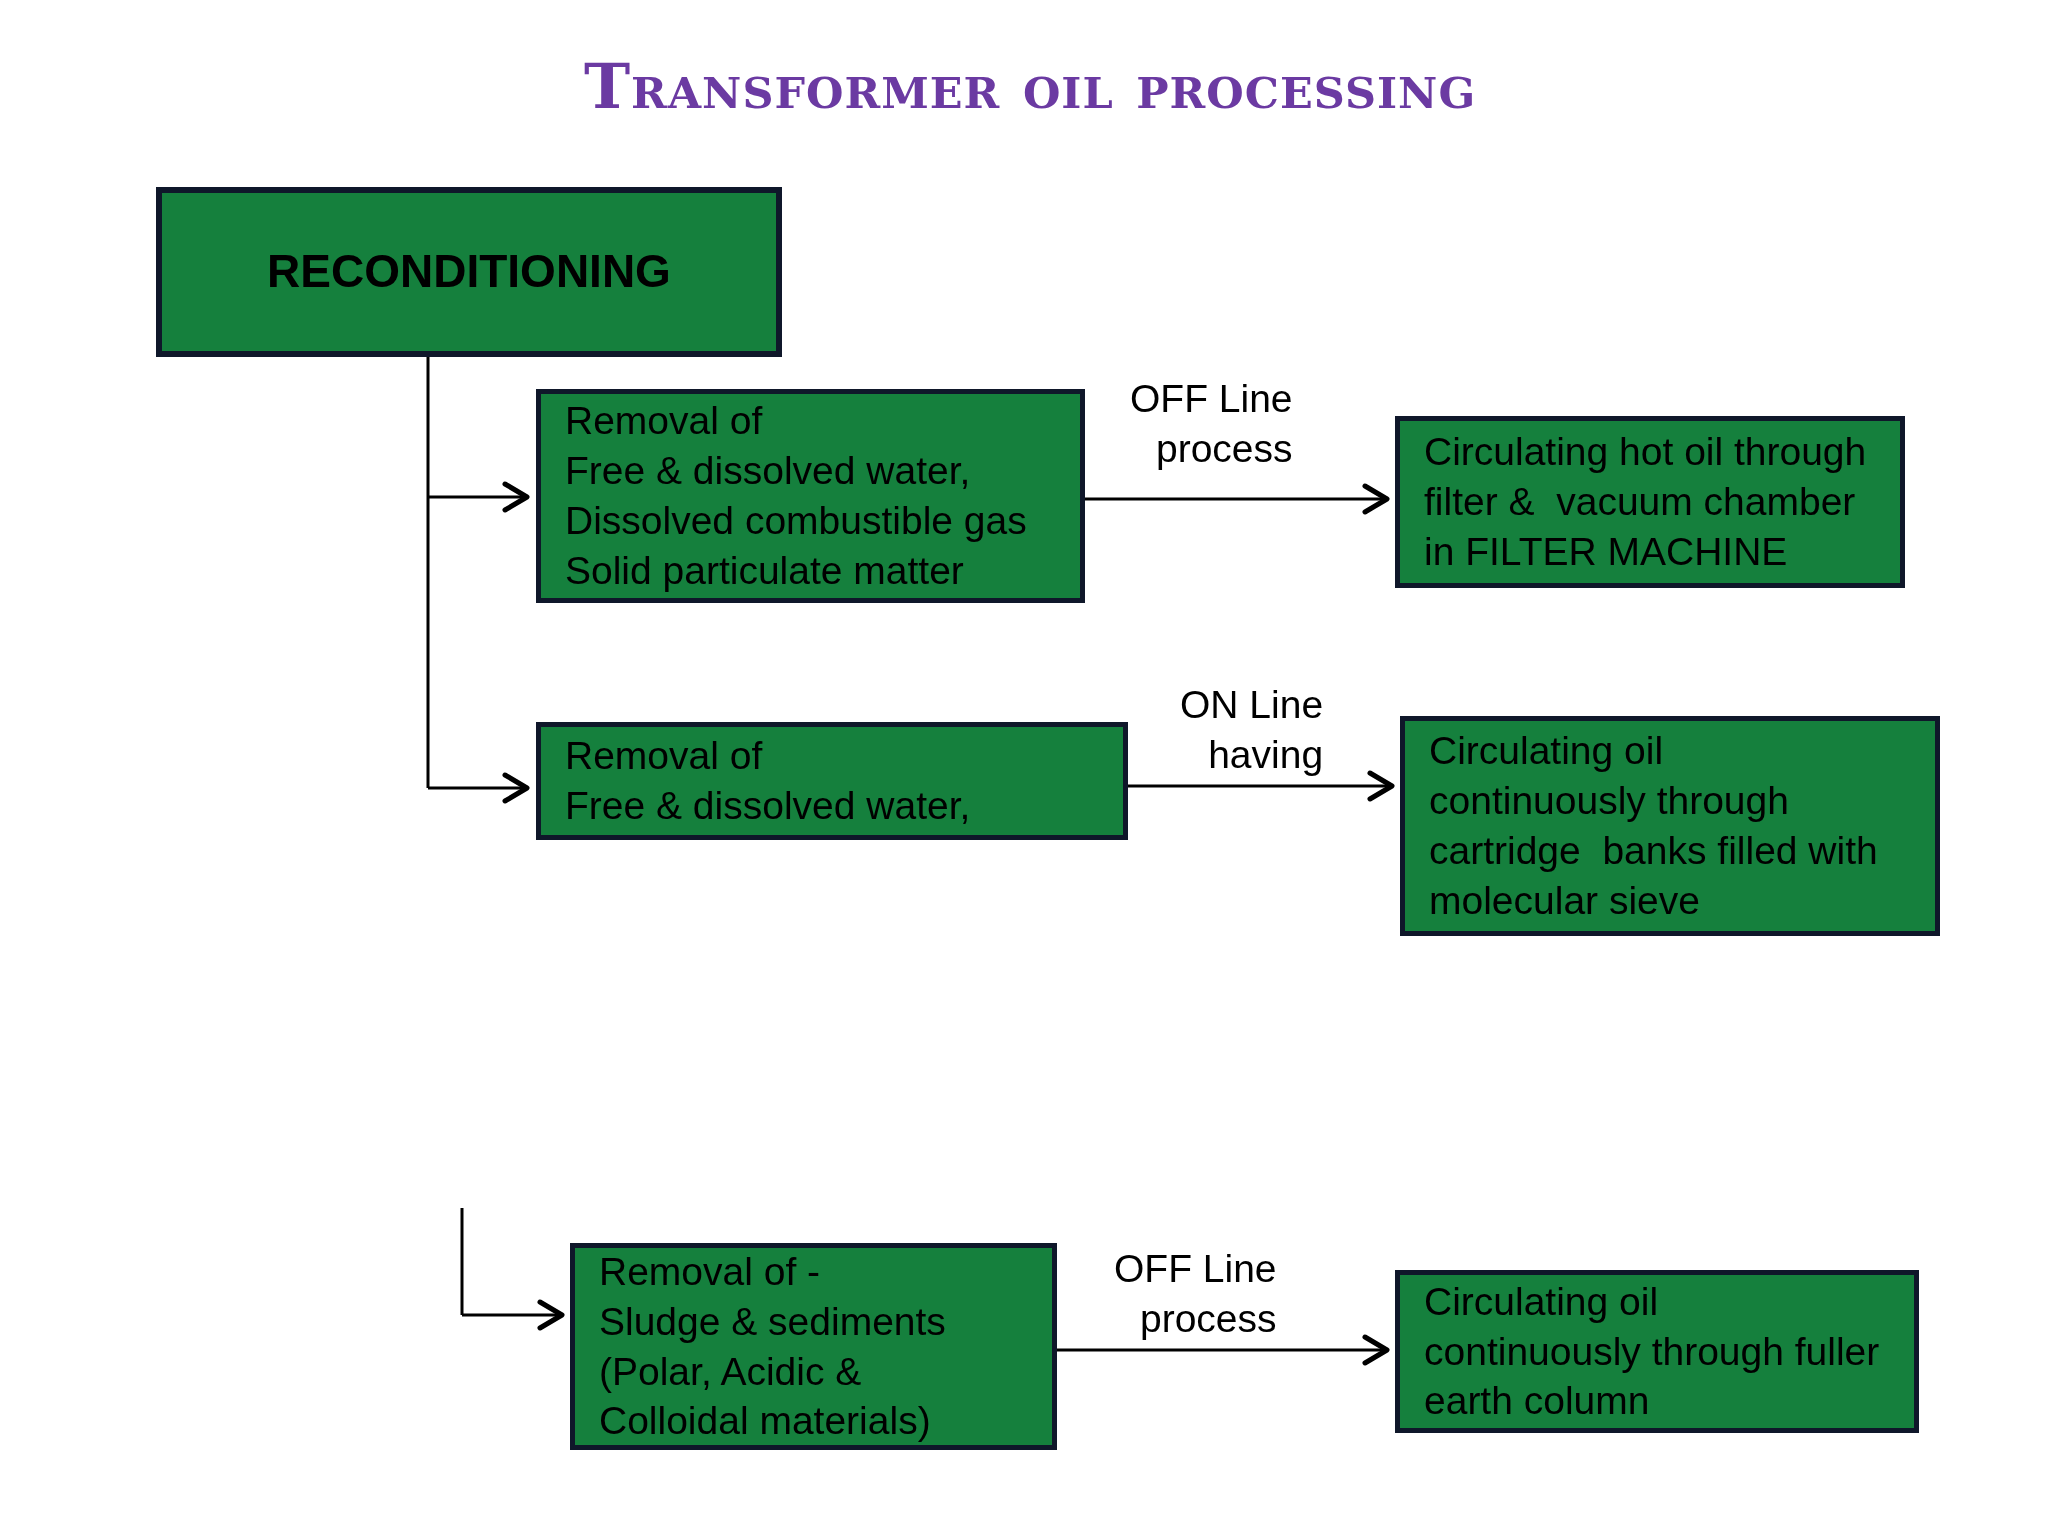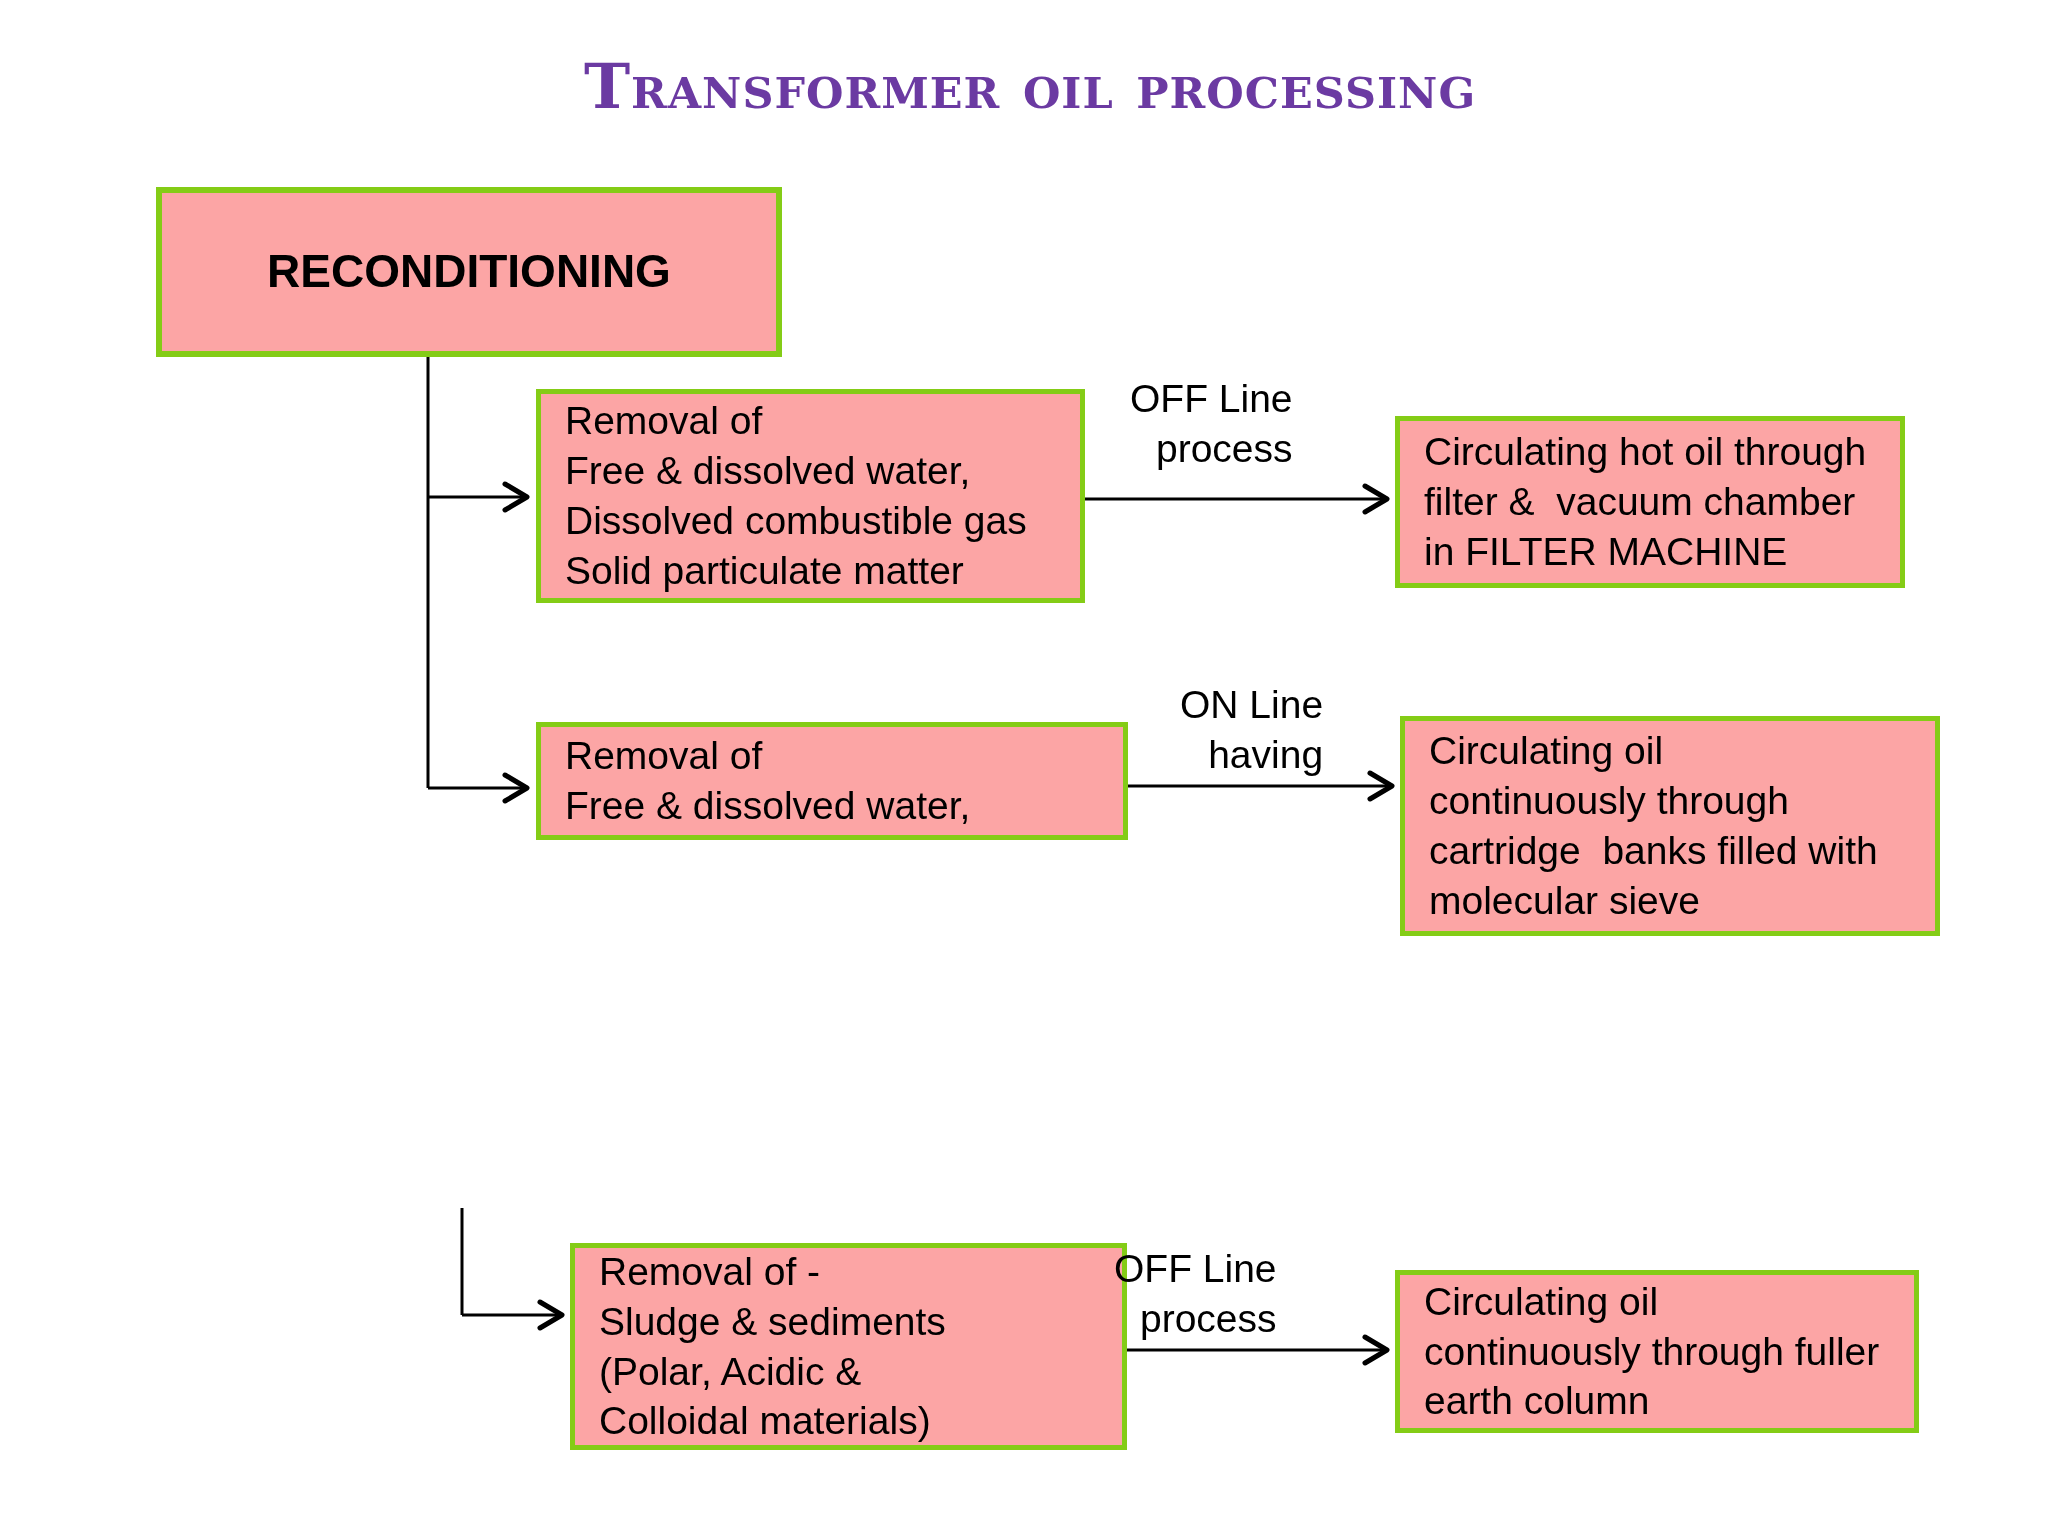--- a/index.html
+++ b/index.html
@@ -30,22 +30,22 @@
     font-family: "DejaVu Serif", serif;
     font-weight: bold;
     font-variant: small-caps;
     font-size: 62px;
     letter-spacing: 1px;
     color: #6b3aa2;
     padding-left: 6px;
   }
   .box {
     position: absolute;
-    background: #fca5a5;
-    border: 5px solid #84cc16;
+    background: #15803d;
+    border: 5px solid #0f172a;
     box-sizing: border-box;
     display: flex;
     flex-direction: column;
     justify-content: center;
   }
   .hdr-box {
     border-width: 6px;
     text-align: center;
   }
   .hdr-title {
@@ -73,21 +73,21 @@
     white-space: pre-line;
     text-align: right;
   }
   
   #box-reconditioning { left: 156px;  top: 187px;  width: 626px; height: 170px; }
   #box-removal-1      { left: 536px;  top: 389px;  width: 549px; height: 214px; }
   #box-hotoil         { left: 1395px; top: 416px;  width: 510px; height: 172px; }
   #box-removal-2      { left: 536px;  top: 722px;  width: 592px; height: 118px; }
   #box-sieve          { left: 1400px; top: 716px;  width: 540px; height: 220px; }
   #box-reclaiming     { left: 121px;  top: 988px;  width: 694px; height: 220px; }
-  #box-sludge         { left: 570px;  top: 1243px; width: 557px; height: 207px; }
+  #box-sludge         { left: 570px;  top: 1243px; width: 487px; height: 207px; }
   #box-fuller         { left: 1395px; top: 1270px; width: 524px; height: 163px; }
   #label-offline-1    { left: 1130px; top: 374px;  }
   #label-online       { left: 1180px; top: 680px;  }
   #label-offline-2    { left: 1114px; top: 1244px; }
 </style>
 </head>
 <body>
 
 <div class="canvas">
 

